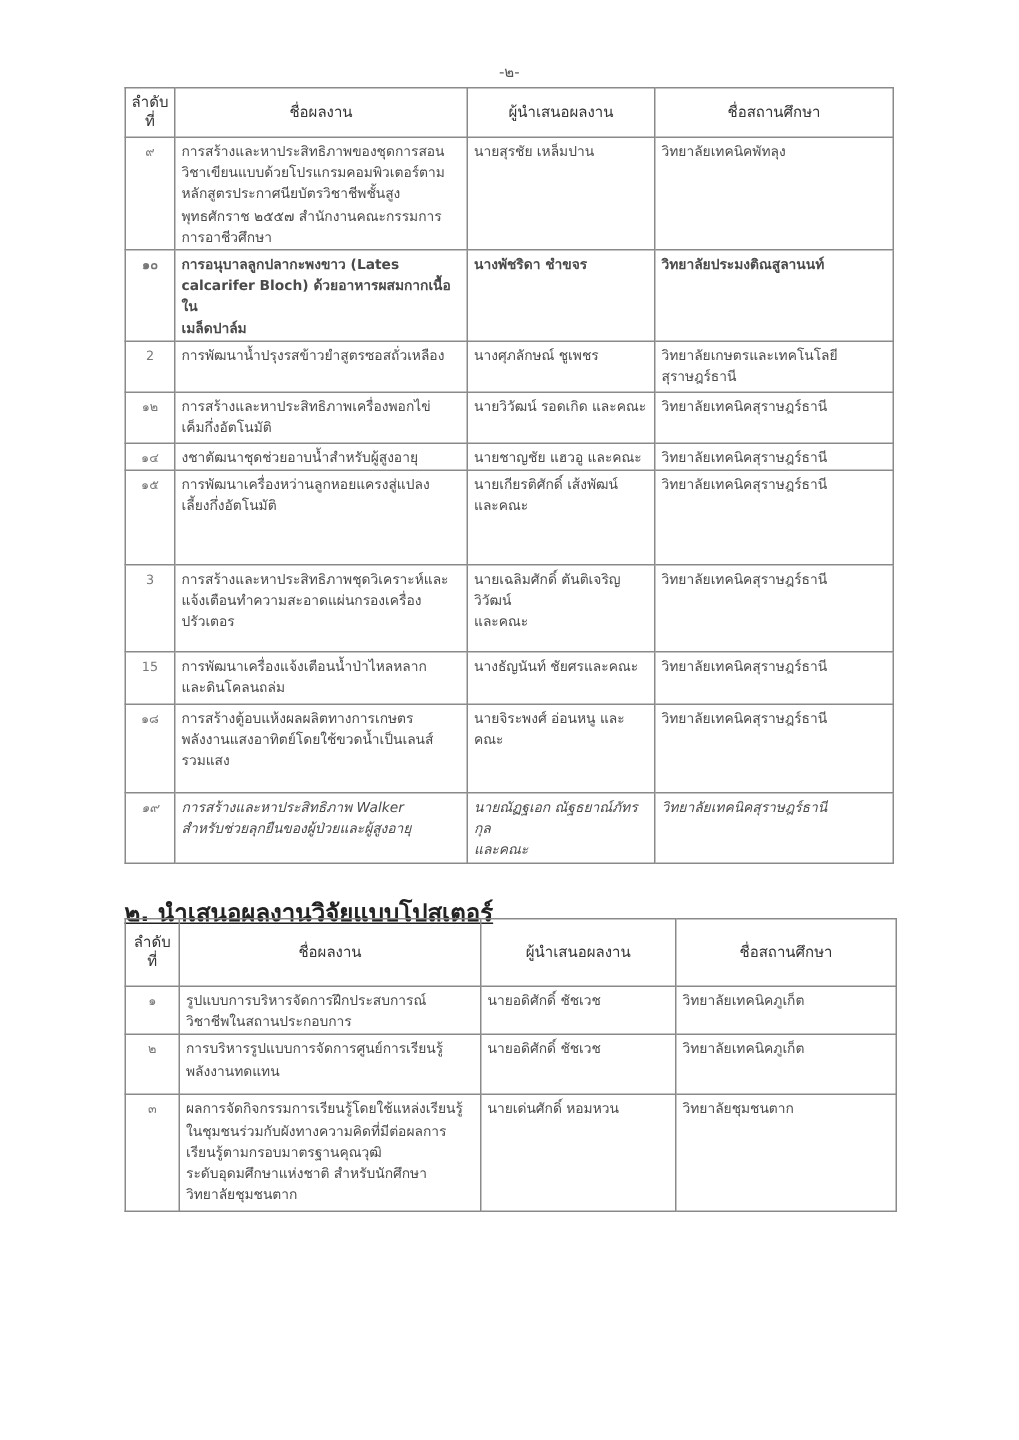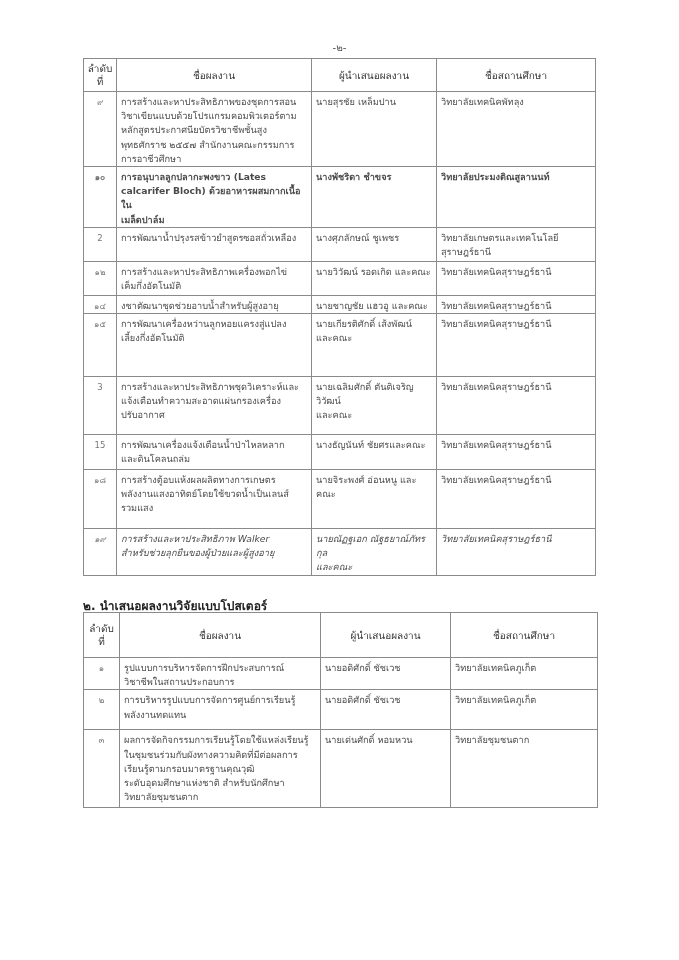--- a/index.html
+++ b/index.html
@@ -25,21 +25,21 @@
     font-weight: normal; font-size: 10px; color: #333;
     vertical-align: middle; text-align: center; padding: 2px 2px;
     line-height: 13px;
   }
   td.num { text-align: center; color: #777; font-size: 8.5px; }
   td.mid-v { vertical-align: middle; }
   #table1 { left: 83px; top: 58px; width: 512px; }
   #table2 { left: 83px; top: 612px; width: 514px; }
   .section-heading {
     position: absolute; left: 83px; top: 596px;
-    font-size: 12px; font-weight: bold; color: #222;
+    font-size: 16px; font-weight: bold; color: #222; text-decoration: underline;
   }
   .cell-text { white-space: pre-line; margin-left: 40px; }
 </style>
 </head>
 <body>
 
 <div class="page-number">-๒-</div>
 
 <table class="grid" id="table1">
   <colgroup>
@@ -101,21 +101,21 @@
         <td class="cell-text">การพัฒนาเครื่องหว่านลูกหอยแครงสู่แปลง
 เลี้ยงกึ่งอัตโนมัติ</td>
         <td class="cell-text">นายเกียรติศักดิ์  เส้งพัฒน์
 และคณะ</td>
         <td class="cell-text">วิทยาลัยเทคนิคสุราษฎร์ธานี</td>
       </tr>
       <tr style="height: 58px;">
         <td class="num cell-text">3</td>
         <td class="cell-text">การสร้างและหาประสิทธิภาพชุดวิเคราะห์และ
 แจ้งเตือนทำความสะอาดแผ่นกรองเครื่อง
-ปรับอากาศ</td>
+ปรัวเตอร</td>
         <td class="cell-text">นายเฉลิมศักดิ์   ตันติเจริญวิวัฒน์
 และคณะ</td>
         <td class="cell-text">วิทยาลัยเทคนิคสุราษฎร์ธานี</td>
       </tr>
       <tr style="height: 35px;">
         <td class="num cell-text">15</td>
         <td class="cell-text">การพัฒนาเครื่องแจ้งเตือนน้ำป่าไหลหลาก
 และดินโคลนถล่ม</td>
         <td class="cell-text">นางธัญนันท์  ชัยศรและคณะ</td>
         <td class="cell-text">วิทยาลัยเทคนิคสุราษฎร์ธานี</td>

